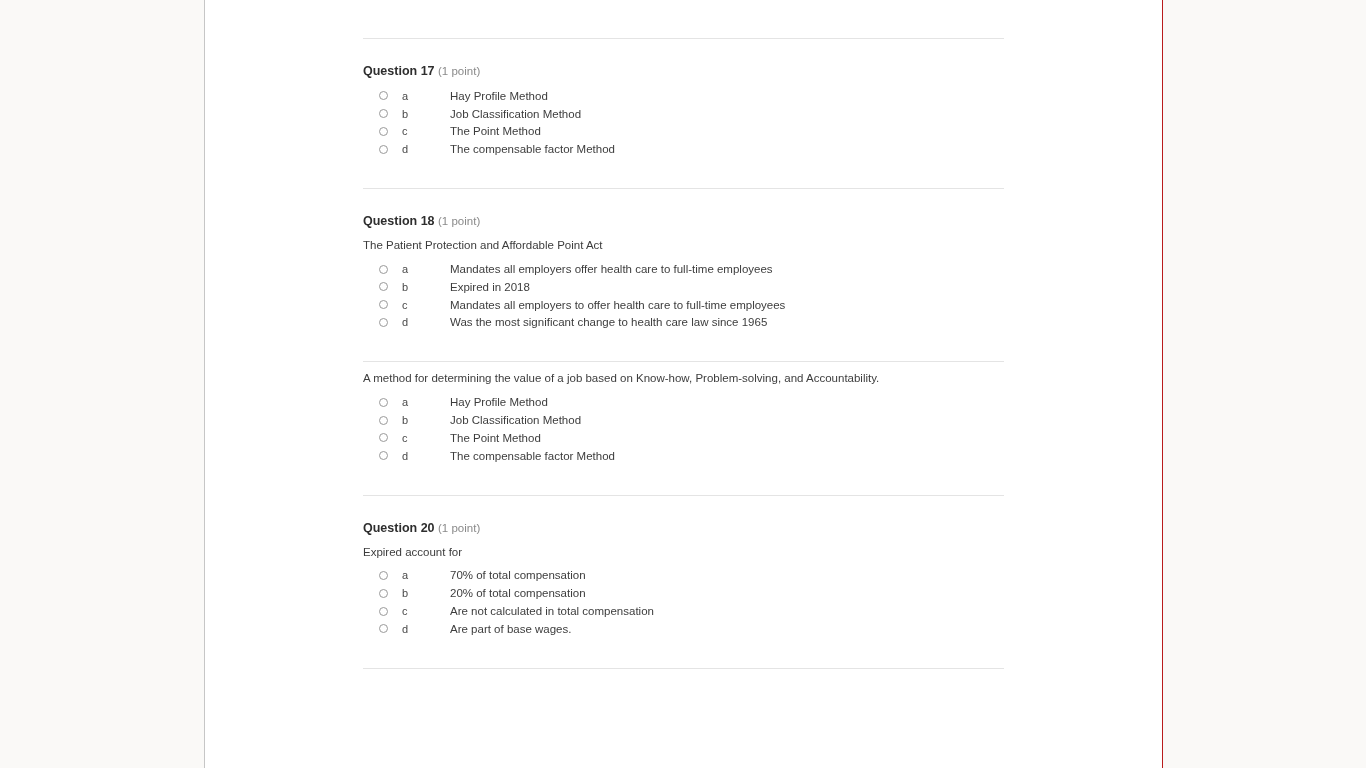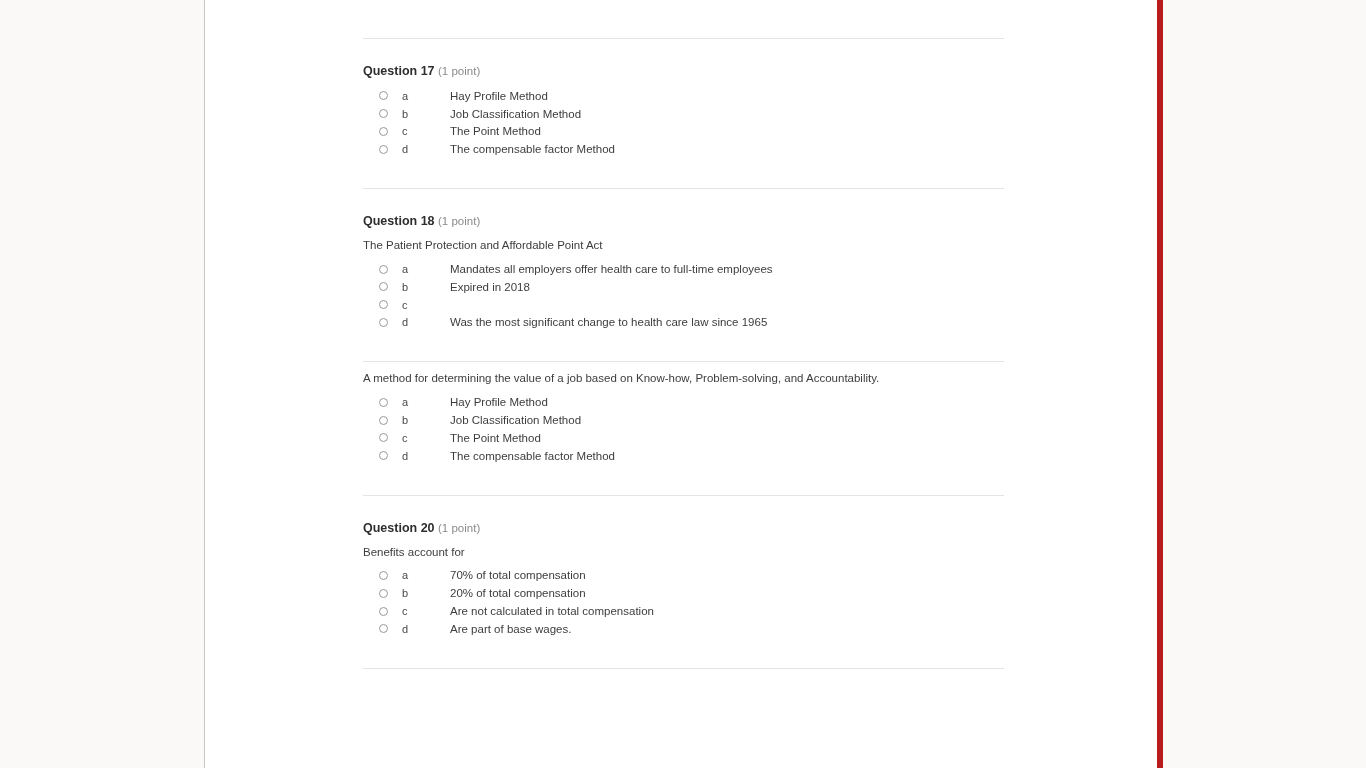--- a/index.html
+++ b/index.html
@@ -21,21 +21,21 @@
   }
   
   .content-column {
     position: absolute;
     left: 204px;
     top: 0;
     width: 959px;               
     height: 768px;
     background: #ffffff;
     border-left: 1px solid #c6c6c6;
-    border-right: 6px solid #b91c1c;
+    border-right: 1px solid #b91c1c;
     overflow: hidden;
   }
   .left-rail, .right-rail {
     position: absolute;
     top: 0; height: 768px;
     background: #faf9f7;
   }
   .left-rail  { left: 0;     width: 204px; }
   .right-rail { left: 1163px; width: 203px; }
 
@@ -161,20 +161,21 @@
               <span class="opt-text">Mandates all employers offer health care to full-time employees</span>
             </div>
             <div class="option-row">
               <span class="radio"></span>
               <span class="opt-letter">b</span>
               <span class="opt-text">Expired in 2018</span>
             </div>
             <div class="option-row">
               <span class="radio"></span>
               <span class="opt-letter">c</span>
+              <span class="opt-text">Mandates all employers to offer health care to full-time employees</span>
             </div>
             <div class="option-row">
               <span class="radio"></span>
               <span class="opt-letter">d</span>
               <span class="opt-text">Was the most significant change to health care law since 1965</span>
             </div>
           </div>
           <div class="block-tail"></div>
         </div>
         <div class="divider"></div>
@@ -200,21 +201,21 @@
               <span class="radio"></span>
               <span class="opt-letter">d</span>
               <span class="opt-text">The compensable factor Method</span>
             </div>
           </div>
           <div class="block-tail"></div>
         </div>
         <div class="divider"></div>
         <div class="question-block">
           <div class="q-header"><span class="q-title">Question 20</span> <span class="q-points">(1 point)</span></div>
-          <div class="q-text">Benefits account for</div>
+          <div class="q-text">Expired account for</div>
           <div class="options">
             <div class="option-row">
               <span class="radio"></span>
               <span class="opt-letter">a</span>
               <span class="opt-text">70% of total compensation</span>
             </div>
             <div class="option-row">
               <span class="radio"></span>
               <span class="opt-letter">b</span>
               <span class="opt-text">20% of total compensation</span>

